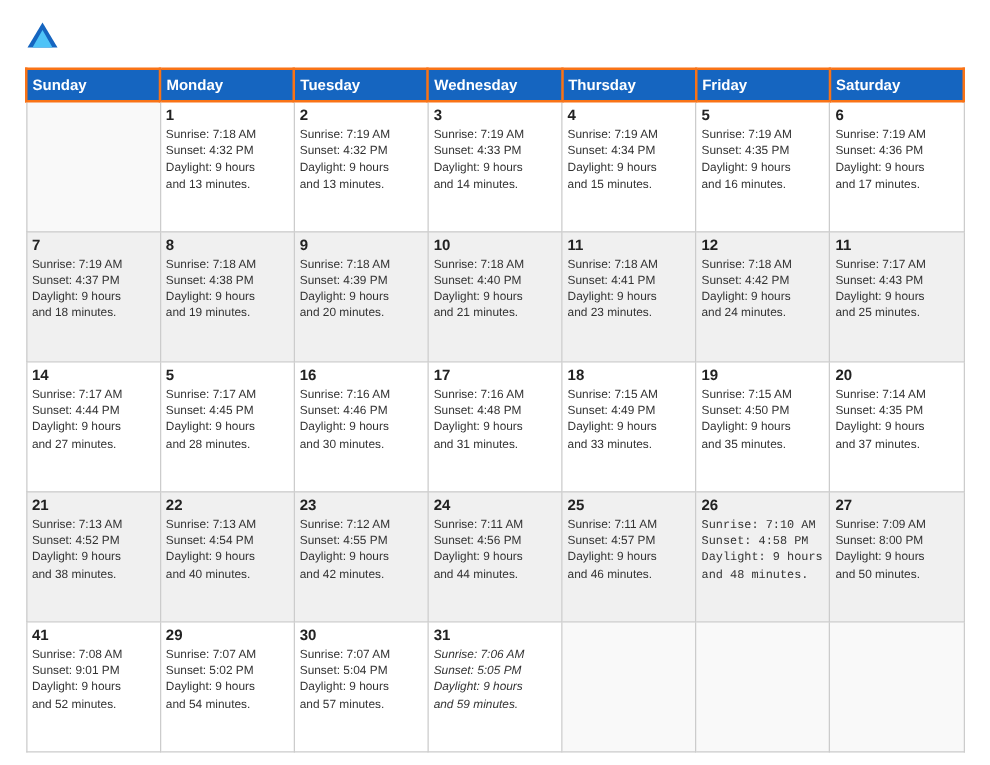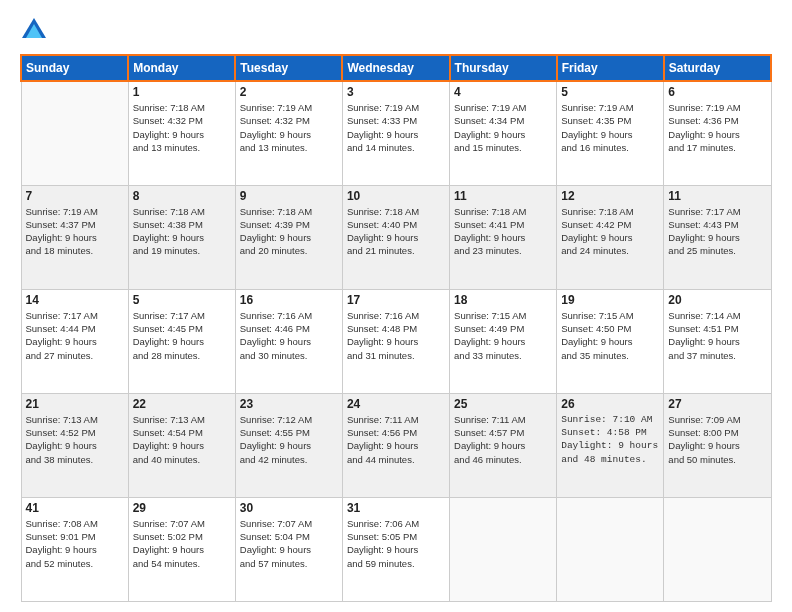--- a/index.html
+++ b/index.html
@@ -265,21 +265,21 @@
           <td>
             <span class="day-num">19</span>
             <div class="cell-info" style="white-space: pre-line;">Sunrise: 7:15 AM
 Sunset: 4:50 PM
 Daylight: 9 hours
 and 35 minutes.</div>
           </td>
           <td>
             <span class="day-num">20</span>
             <div class="cell-info" style="white-space: pre-line;">Sunrise: 7:14 AM
-Sunset: 4:51 PM
+Sunset: 4:35 PM
 Daylight: 9 hours
 and 37 minutes.</div>
           </td>
         </tr>
         <tr class="row-shaded">
           <td>
             <span class="day-num">21</span>
             <div class="cell-info" style="white-space: pre-line;">Sunrise: 7:13 AM
 Sunset: 4:52 PM
 Daylight: 9 hours
@@ -345,21 +345,21 @@
           </td>
           <td>
             <span class="day-num">30</span>
             <div class="cell-info" style="white-space: pre-line;">Sunrise: 7:07 AM
 Sunset: 5:04 PM
 Daylight: 9 hours
 and 57 minutes.</div>
           </td>
           <td>
             <span class="day-num">31</span>
-            <div class="cell-info" style="white-space: pre-line;">Sunrise: 7:06 AM
+            <div class="cell-info" style="white-space: pre-line; font-style: italic;">Sunrise: 7:06 AM
 Sunset: 5:05 PM
 Daylight: 9 hours
 and 59 minutes.</div>
           </td>
           <td class="empty"></td>
           <td class="empty"></td>
           <td class="empty"></td>
         </tr>
       </tbody>
   </table>

